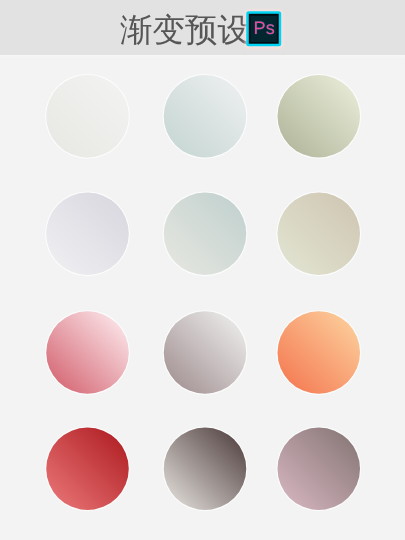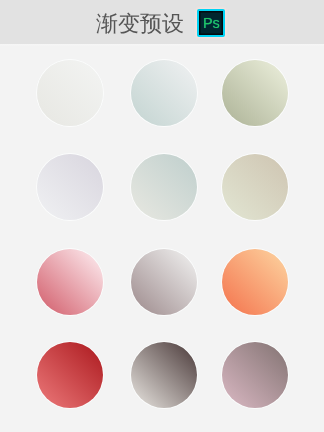--- a/index.html
+++ b/index.html
@@ -16,36 +16,36 @@
   .titlebar{
     position:absolute;left:0;top:0;width:324px;height:44px;
     background:#e2e2e2;
   }
   .titlebar-underline{
     position:absolute;left:0;top:44px;width:324px;height:2px;
     background:linear-gradient(180deg,#f6f6f6 0%,#f4f4f4 100%);
   }
   .title-text{
     position:absolute;left:96px;top:13px;
-    font-size:22px;line-height:22px;color:#565656;
+    font-size:26px;line-height:22px;color:#565656;
     letter-spacing:0;font-weight:400;white-space:nowrap;
   }
 
   
   .ps-badge{
     position:absolute;left:196.7px;top:8.6px;
     width:28.3px;height:28.4px;box-sizing:border-box;
     border:2px solid #00d3f4;background:#01262f;
     border-radius:2px;
     display:flex;align-items:center;justify-content:center;
     box-shadow:inset 0 0 0 1.5px #020b10,
                0 0 3px 1px rgba(255,228,222,.85);
   }
   .ps-badge .ps-label{
-    font-size:14.5px;line-height:14.5px;color:#22c55e;font-weight:400;
+    font-size:14.5px;line-height:14.5px;color:#ec4899;font-weight:400;
     font-family:"Liberation Sans","DejaVu Sans",sans-serif;
     letter-spacing:0;position:relative;top:0;left:.5px;
     text-shadow:0 0 .8px rgba(0,211,244,.6);
     text-align:center;
   }
 
   
   .grid{
     position:absolute;left:0;top:44px;width:324px;height:388px;
   }

